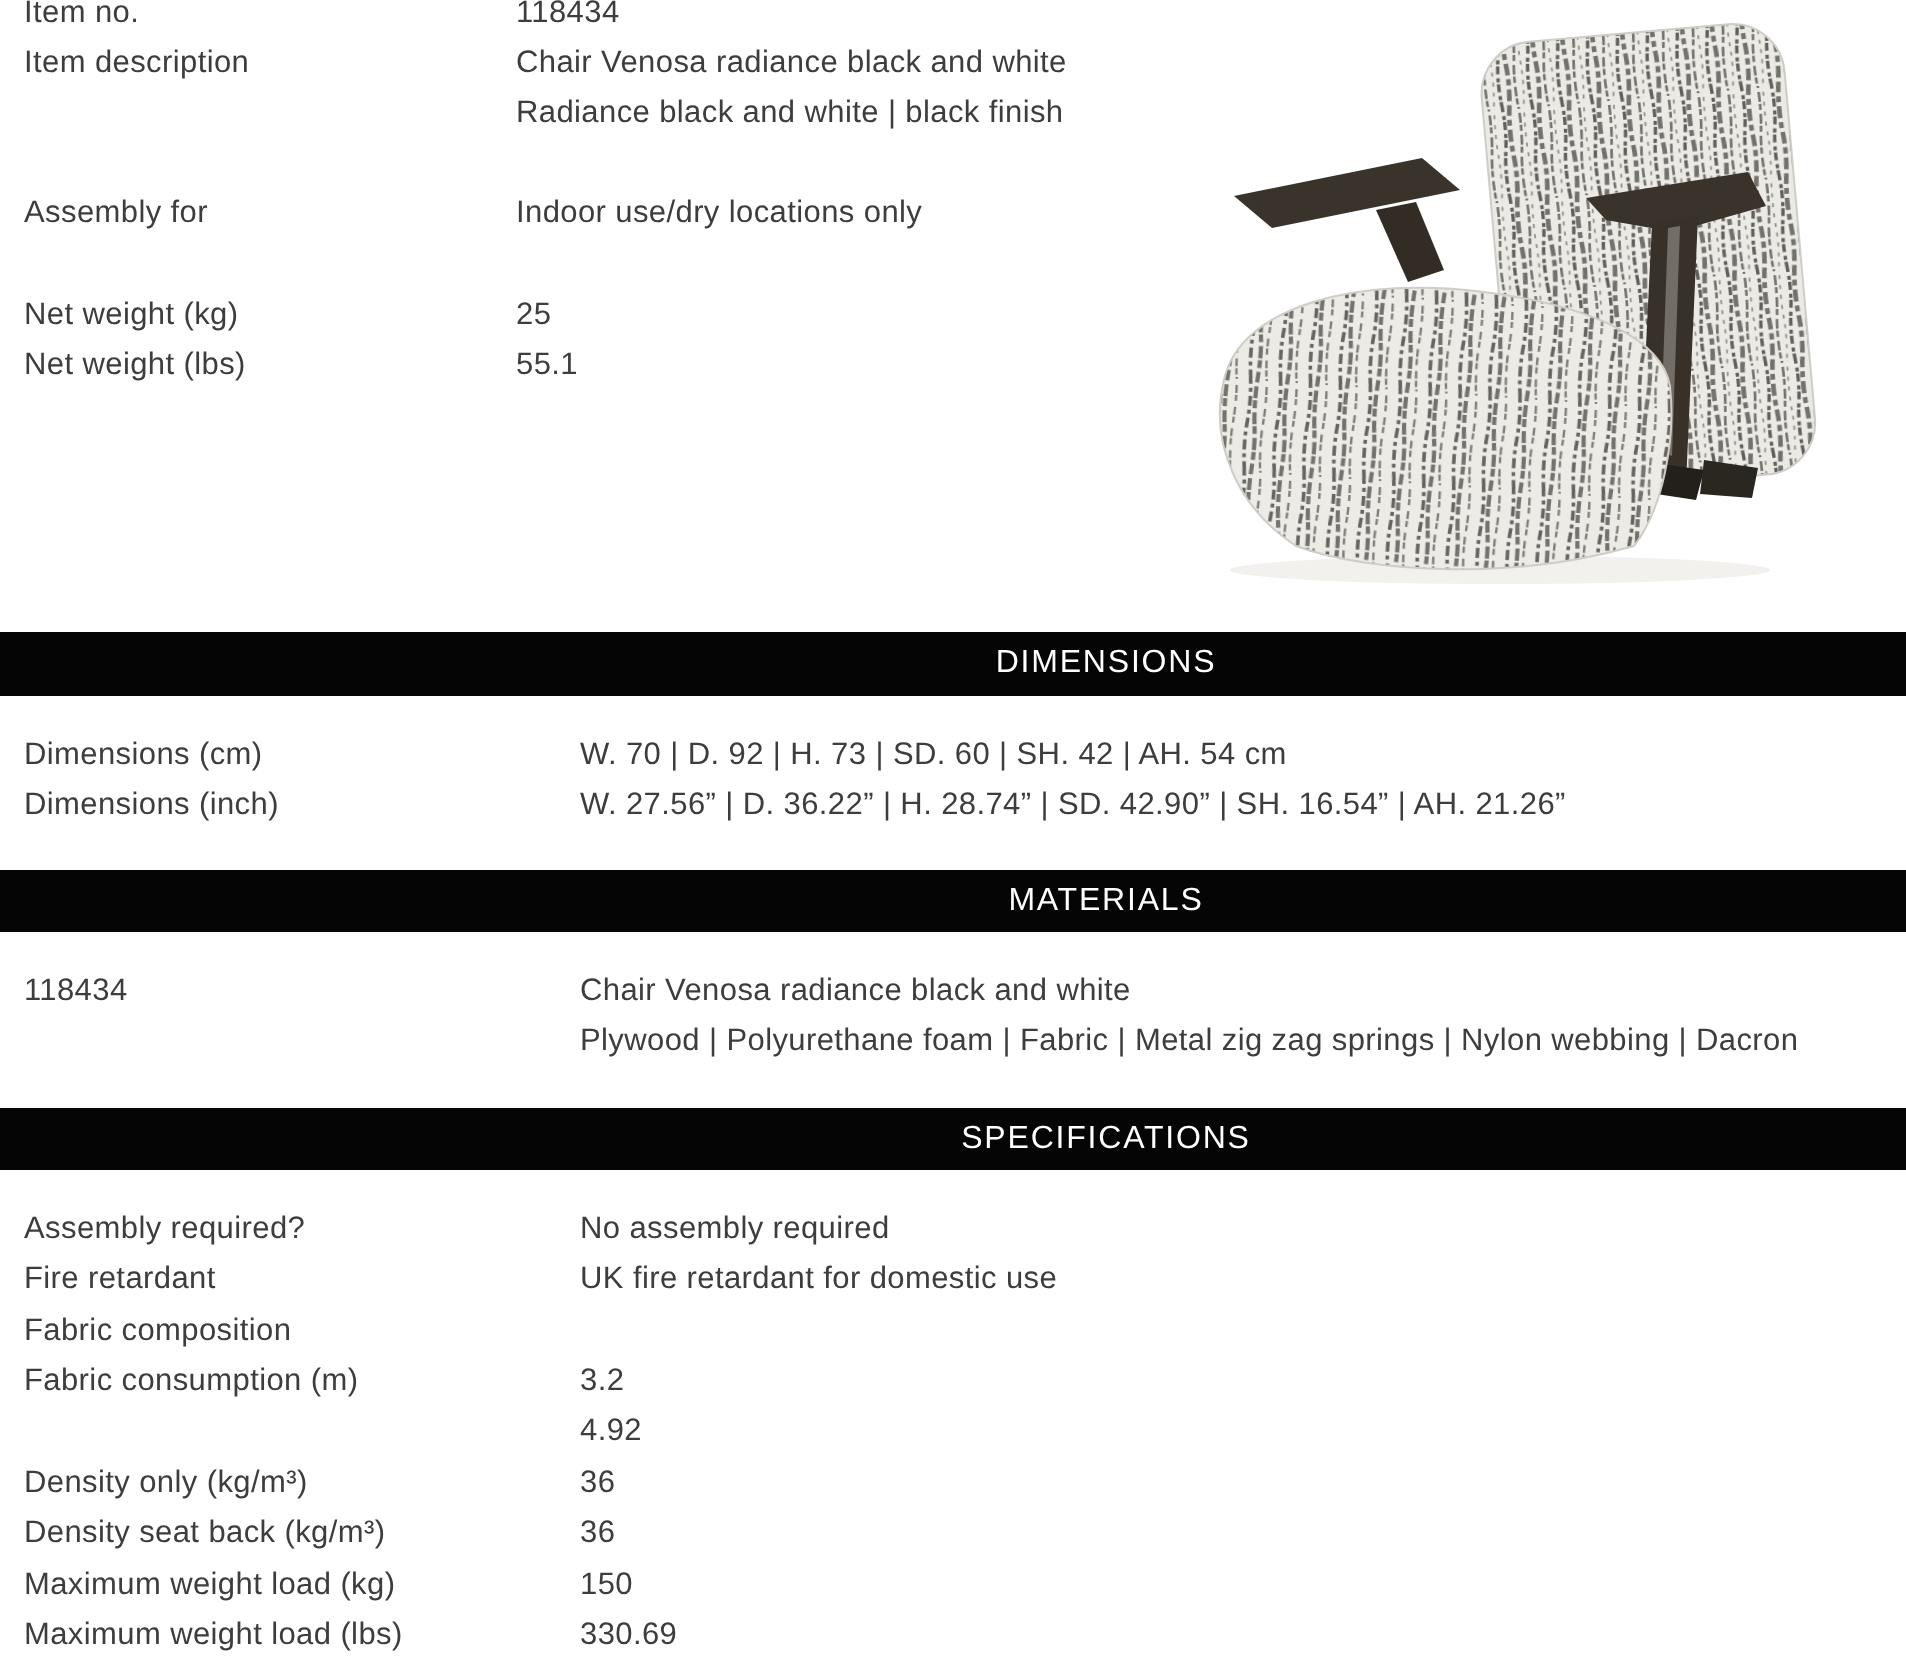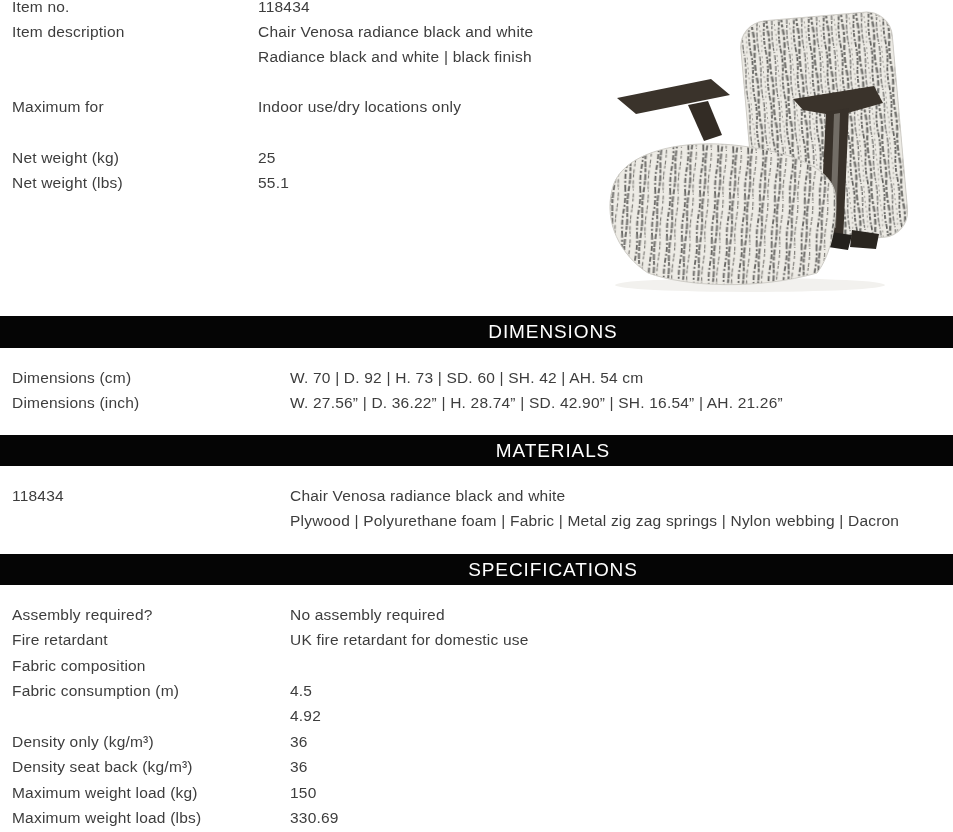--- a/index.html
+++ b/index.html
@@ -15,21 +15,21 @@
   .row { position:absolute; left:0; width:953px; height:22px; font-size:15.5px; letter-spacing:0.2px; white-space:nowrap; }
   .row .lbl { position:absolute; left:12px; top:0; }
   .row .val  { position:absolute; left:258px; top:0; }
   .row .val2 { position:absolute; left:290px; top:0; }
 
   
   .bar {
     position:absolute; left:0; width:953px; background:#050505; color:#ffffff;
     display:flex; align-items:center; justify-content:center;
     padding-left:153px; 
-    font-size:19px; letter-spacing:0.9px; font-weight:400;
+    font-size:16px; letter-spacing:0.9px; font-weight:400;
   }
 
   
   .photo { position:absolute; left:590px; top:2px; width:363px; height:292px; }
   .photo svg { display:block; }
 </style>
 </head>
 <body>
 
 <div class="page">
@@ -41,21 +41,21 @@
     </div>
     <div class="row" style="top:23px">
       <span class="lbl">Item description</span>
       <span class="val">Chair Venosa radiance black and white</span>
     </div>
     <div class="row" style="top:48px">
       <span class="lbl"></span>
       <span class="val">Radiance black and white | black finish</span>
     </div>
     <div class="row" style="top:98px">
-      <span class="lbl">Maximum for</span>
+      <span class="lbl">Assembly for</span>
       <span class="val">Indoor use/dry locations only</span>
     </div>
     <div class="row" style="top:149px">
       <span class="lbl">Net weight (kg)</span>
       <span class="val">25</span>
     </div>
     <div class="row" style="top:174px">
       <span class="lbl">Net weight (lbs)</span>
       <span class="val">55.1</span>
     </div>
@@ -136,21 +136,21 @@
     </div>
     <div class="row" style="top:631px">
       <span class="lbl">Fire retardant</span>
       <span class="val2">UK fire retardant for domestic use</span>
     </div>
     <div class="row" style="top:657px">
       <span class="lbl">Fabric composition</span>
     </div>
     <div class="row" style="top:682px">
       <span class="lbl">Fabric consumption (m)</span>
-      <span class="val2">4.5</span>
+      <span class="val2">3.2</span>
     </div>
     <div class="row" style="top:707px">
       <span class="val2">4.92</span>
     </div>
     <div class="row" style="top:733px">
       <span class="lbl">Density only (kg/m³)</span>
       <span class="val2">36</span>
     </div>
     <div class="row" style="top:758px">
       <span class="lbl">Density seat back (kg/m³)</span>

